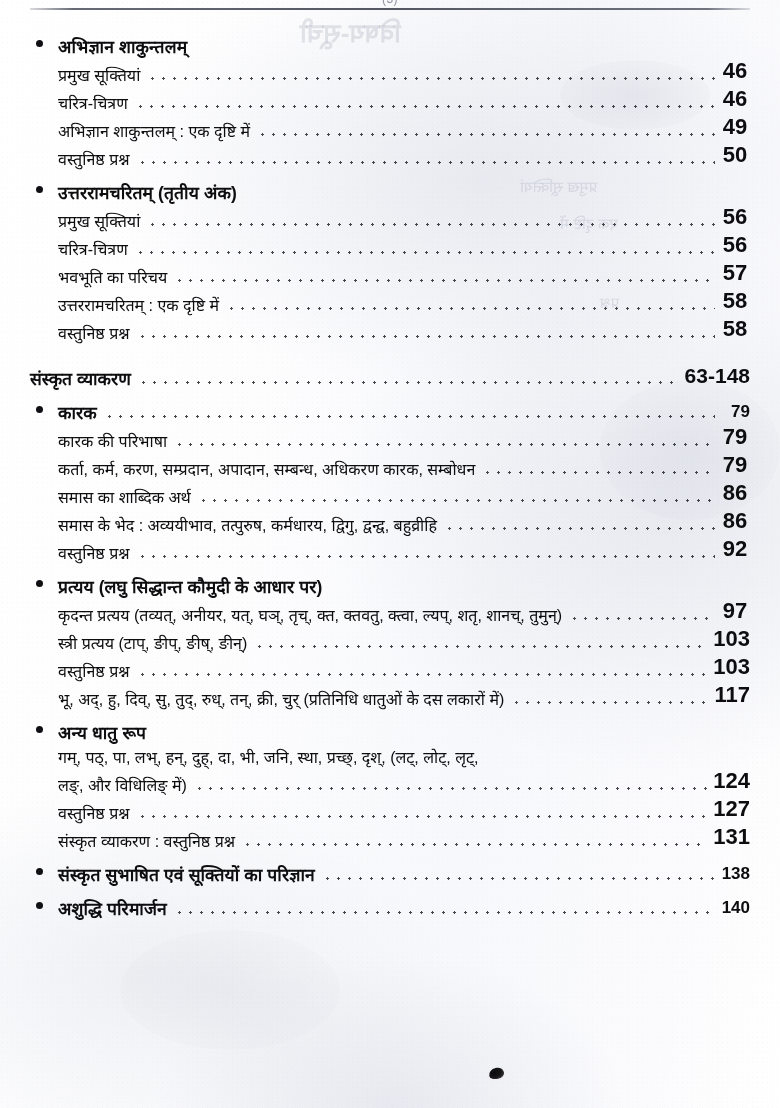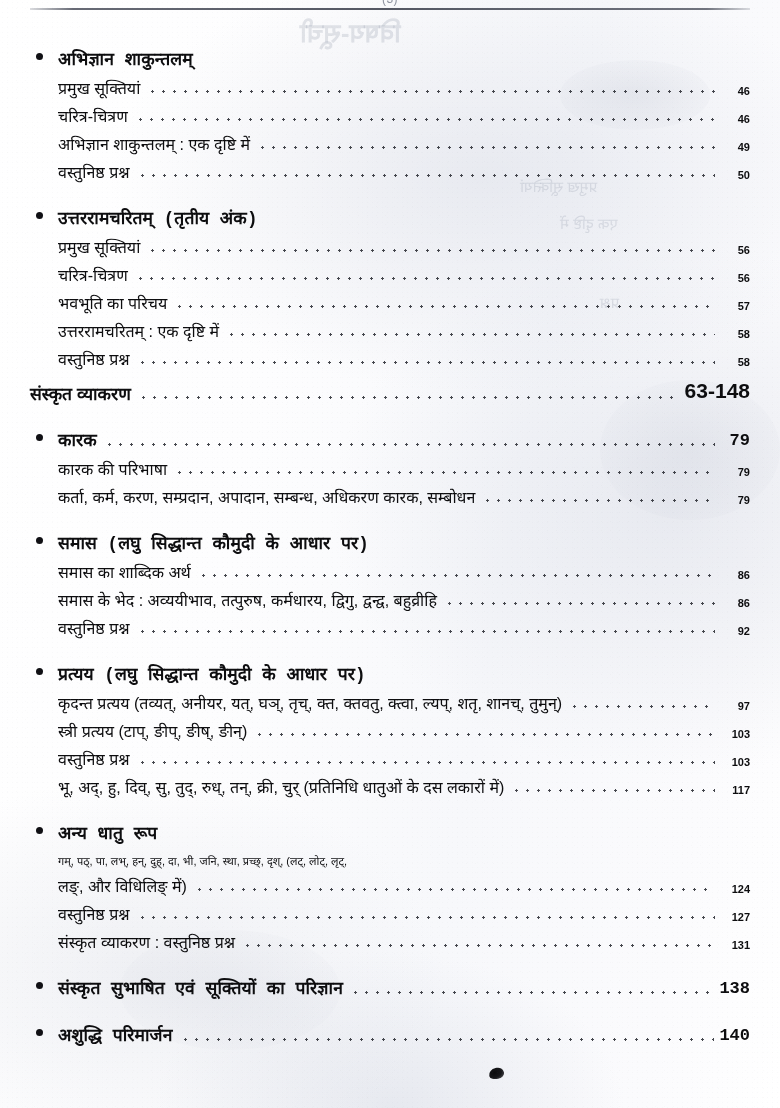--- a/index.html
+++ b/index.html
@@ -126,34 +126,34 @@
   .pageno {
     flex: 0 0 auto;
     text-align: right;
     min-width: 30px;
     font-weight: bold;
     white-space: nowrap;
   }
 
   
   .lvl-chapter  .label { font-weight: bold; font-size: 17.5px; letter-spacing: .1px; }
-  .lvl-chapter  { margin-top: 20px; height: 27px; font-family: Liberation Mono, monospace; }
+  .lvl-chapter  { margin-top: 7px; height: 27px; }
   .lvl-chapter  .pageno { font-size: 17px; }
 
   .lvl-section .label { font-weight: bold; font-size: 17.5px; }
-  .lvl-section { margin-top: 8px; height: 27px; }
+  .lvl-section { margin-top: 19px; height: 27px; }
   .lvl-section .pageno { font-size: 21px; }
 
   .lvl-sub { margin-top: 2px; height: 26px; }
   .lvl-sub .label { font-weight: normal; font-size: 16px; }
-  .lvl-sub .pageno { font-size: 11px; }
+  .lvl-sub .pageno { font-size: 22px; text-align: center; }
 
   
   .row.cont { height: 24px; margin-top: 0; }
-  .row.cont .label { font-size: 11px; }
+  .row.cont .label { font-size: 16px; }
 
   
   .label, .pageno { text-rendering: optimizeLegibility; }
 
   
   .inkblot {
     position: absolute;
     left: 489px;
     top: 1068px;
     width: 15px;
@@ -273,27 +273,20 @@
         <span class="label">कारक की परिभाषा</span>
         <span class="leader"></span>
         <span class="pageno">79</span>
       </div>
       <div class="row lvl-sub">
         <div class="bullet-col"></div>
         <span class="label">कर्ता, कर्म, करण, सम्प्रदान, अपादान, सम्बन्ध, अधिकरण कारक, सम्बोधन</span>
         <span class="leader"></span>
         <span class="pageno">79</span>
       </div>
-      <div class="row lvl-chapter">
-        <div class="bullet-col">
-          <span class="bullet"></span>
-        </div>
-        <span class="label">समास (लघु सिद्धान्त कौमुदी के आधार पर)</span>
-        <span style="flex: 1 1 auto;"></span>
-      </div>
       <div class="row lvl-sub">
         <div class="bullet-col"></div>
         <span class="label">समास का शाब्दिक अर्थ</span>
         <span class="leader"></span>
         <span class="pageno">86</span>
       </div>
       <div class="row lvl-sub">
         <div class="bullet-col"></div>
         <span class="label">समास के भेद : अव्ययीभाव, तत्पुरुष, कर्मधारय, द्विगु, द्वन्द्व, बहुव्रीहि</span>
         <span class="leader"></span>

